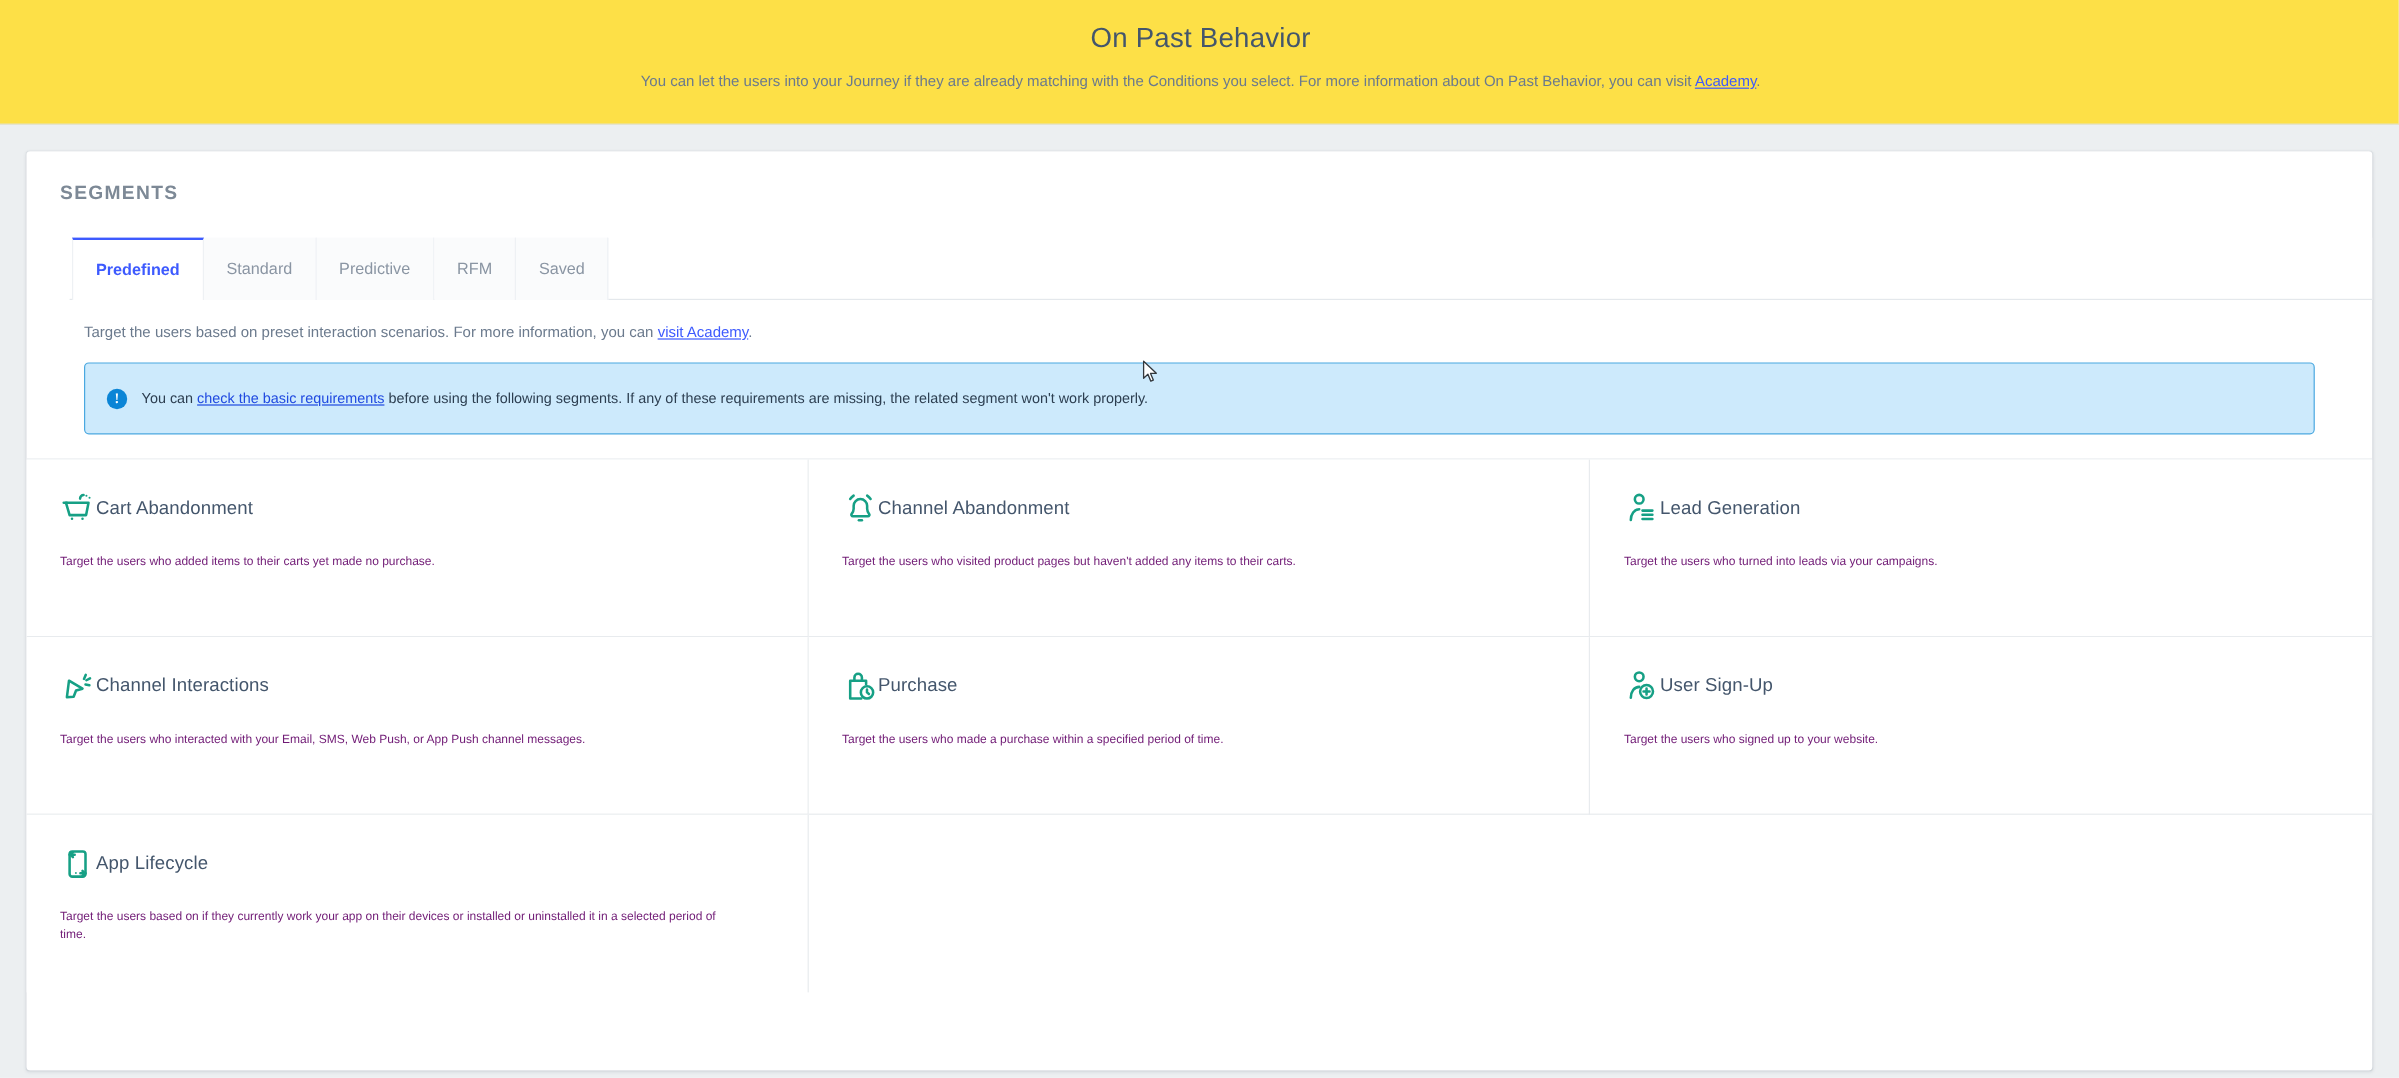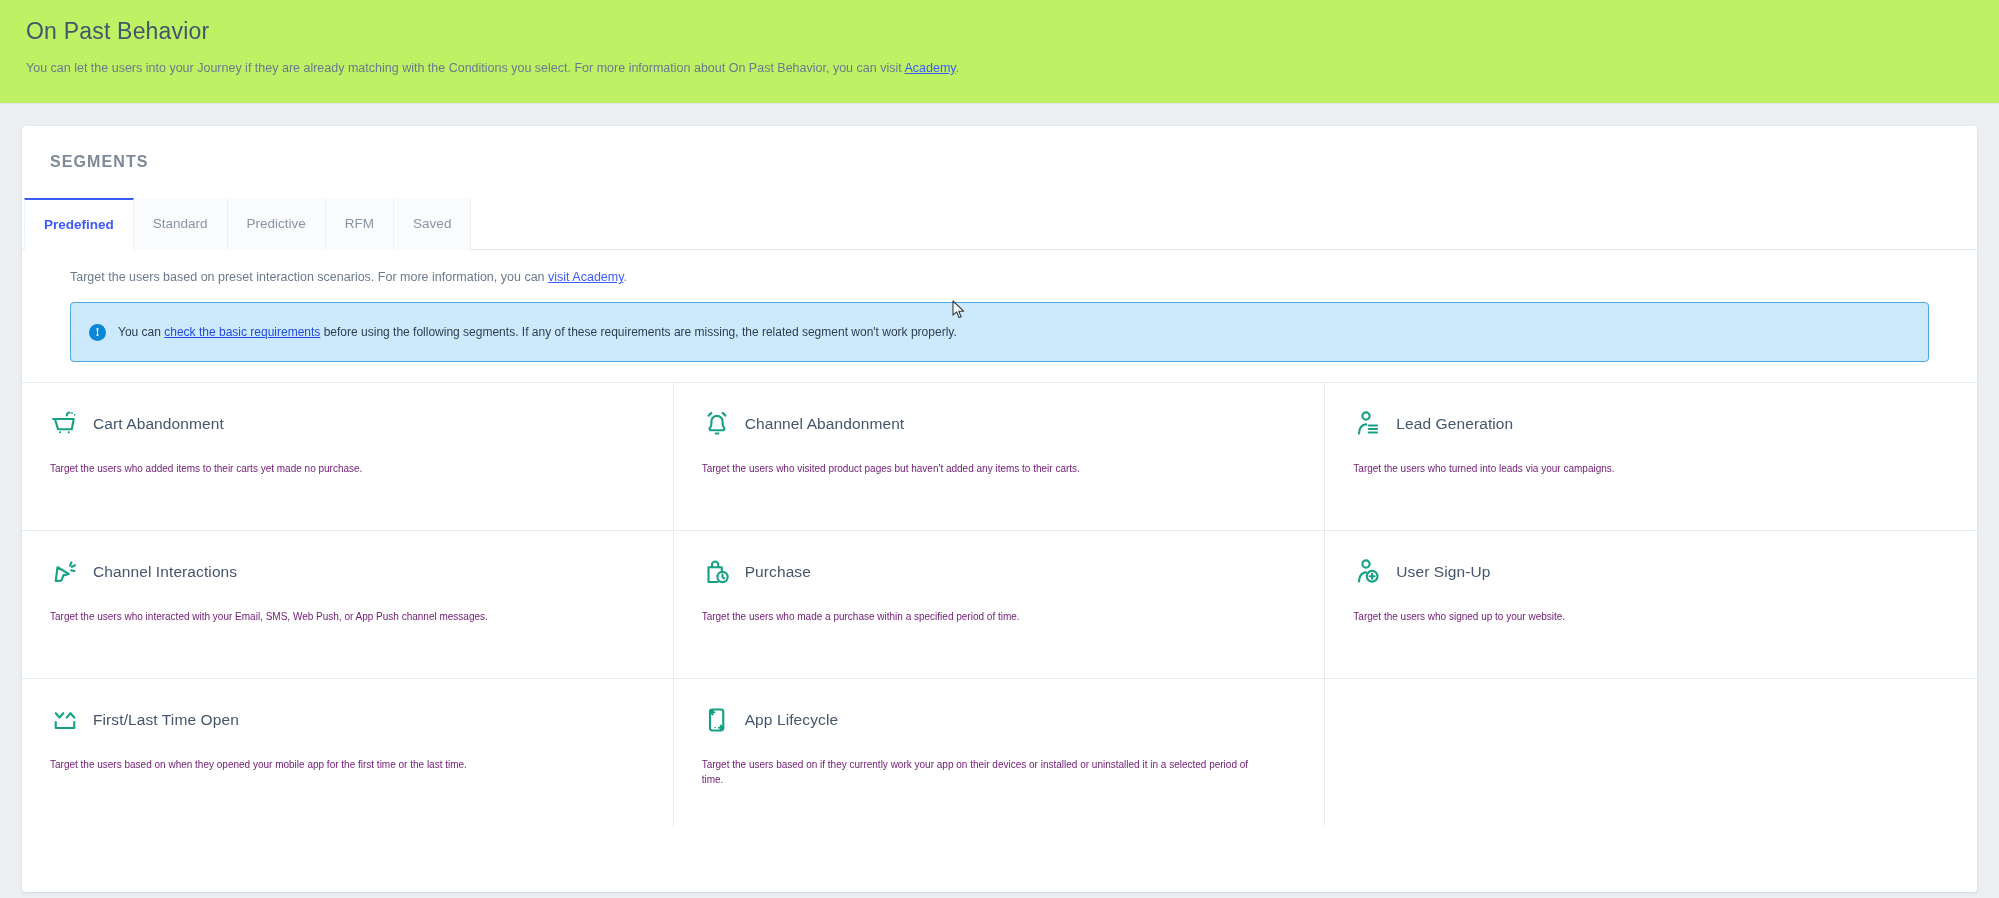--- a/index.html
+++ b/index.html
@@ -8,24 +8,25 @@
     margin: 0; padding: 0;
     width: 1999px; height: 898px;
     background: #eceff1;
     font-family: "Liberation Sans", sans-serif;
     -webkit-font-smoothing: antialiased;
     overflow: hidden;
   }
 
   
   .page-header {
-    background: #bef264;
+    background: #fde047;
     padding: 18px 24px 22px 24px;
     border-bottom: 1px solid #dfe3e6;
     height: 104px;
+    text-align: center;
   }
   .page-title {
     font-size: 23px;
     font-weight: 400;
     color: #44566c;
     letter-spacing: .2px;
     margin: 0 0 14px 2px;
   }
   .page-subtitle {
     font-size: 12.5px;
@@ -66,20 +67,21 @@
     color: #7d8996;
   }
 
   
   .tabs {
     display: flex;
     border-bottom: 1px solid #e4e8ec;
     background: #fff;
     padding-left: 2px;
     height: 52px;
+    margin-left: 36px;
   }
   .tab {
     font-size: 13.5px;
     color: #8a95a3;
     padding: 0 19px;
     height: 52px;
     line-height: 52px;
     border-right: 1px solid #eef1f4;
     background: #fafbfc;
     cursor: pointer;
@@ -147,21 +149,20 @@
     min-height: 148px;
     cursor: pointer;
     background: #fff;
   }
   .card:nth-child(3n) { border-right: none; }
   .card:nth-child(n+7) { border-bottom: none; }
 
   .card-head {
     display: flex;
     align-items: center;
-    gap: 13px;
     margin-bottom: 22px;
   }
   .card-icon { width: 30px; height: 30px; flex: 0 0 30px; color: #16A085; }
   .card-icon svg { display: block; width: 30px; height: 30px; }
   .card-title {
     font-size: 15.5px;
     color: #44566c;
     font-weight: 400;
     letter-spacing: .1px;
   }
@@ -304,33 +305,20 @@
               <path d="M4.8 19.5c0-4 2.3-7.2 5.6-7.2"></path>
               <circle cx="15.3" cy="15.4" r="4.3"></circle>
               <path d="M15.3 13.4v4M13.3 15.4h4"></path>
             </svg>
           </span>
           <span class="card-title">User Sign-Up</span>
         </div>
         <div class="card-desc">Target the users who signed up to your website.</div>
       </div>
 
-      <div class="card">
-        <div class="card-head">
-          <span class="card-icon">
-            <svg viewBox="0 0 24 24" fill="none" stroke="currentColor" stroke-width="1.7" stroke-linecap="round" stroke-linejoin="round">
-              <path d="M4.6 6.6 7.6 10l3-3.4"></path>
-              <path d="M13.4 10l3-3.4 3 3.4"></path>
-              <path d="M4.6 13.6v4.8h14.8v-4.8"></path>
-            </svg>
-          </span>
-          <span class="card-title">First/Last Time Open</span>
-        </div>
-        <div class="card-desc">Target the users based on when they opened your mobile app for the first time or the last time.</div>
-      </div>
 
       <div class="card">
         <div class="card-head">
           <span class="card-icon">
             <svg viewBox="0 0 24 24" fill="none" stroke="currentColor" stroke-width="1.7" stroke-linecap="round" stroke-linejoin="round">
               <path d="M8.2 3.6h7a1.8 1.8 0 0 1 1.8 1.8v13.2a1.8 1.8 0 0 1-1.8 1.8h-7a1.8 1.8 0 0 1-1.8-1.8V5.4a1.8 1.8 0 0 1 1.8-1.8z"></path>
               <path d="M6.4 5.8h3.4M17 18.2h-3.4"></path>
               <path d="M8.6 4.2 7 5.8l1.6 1.6M15 16.6l1.6 1.6L15 19.8"></path>
               <circle cx="10.6" cy="18" r=".6" fill="currentColor" stroke="none"></circle>
             </svg>

